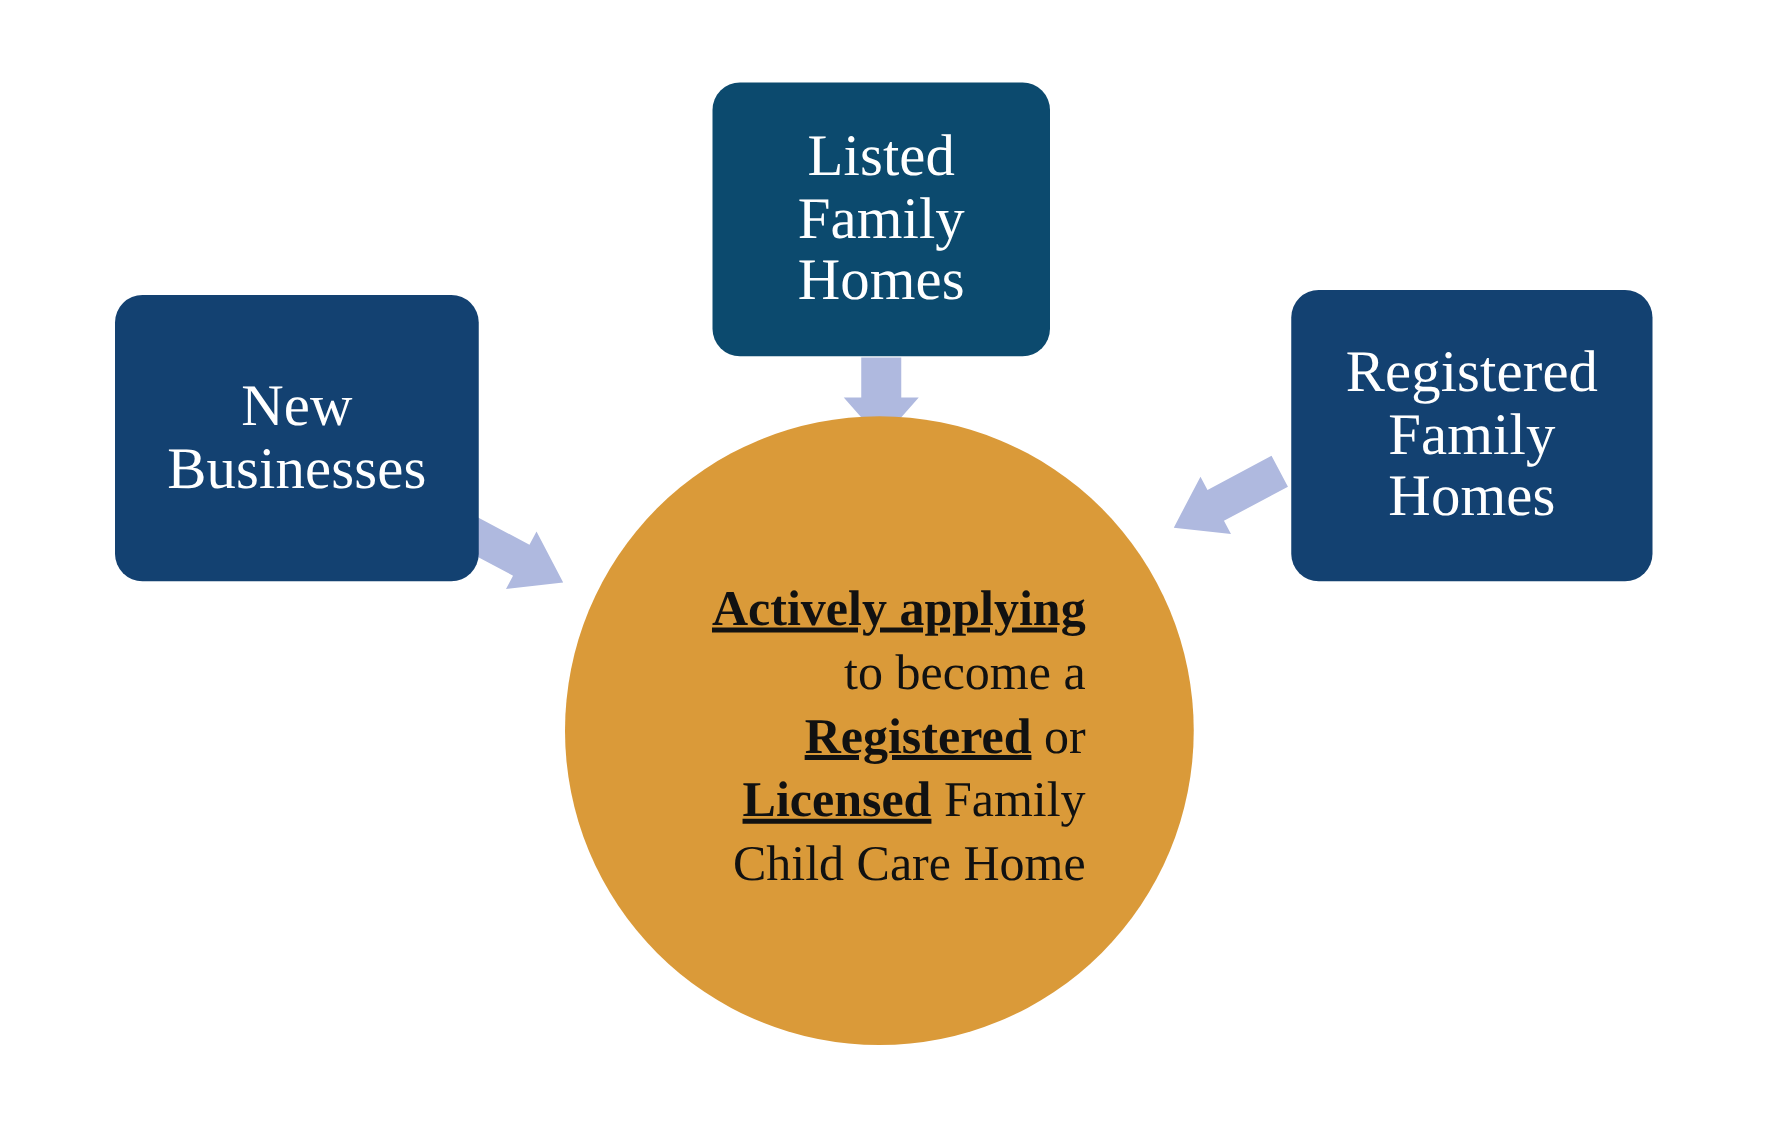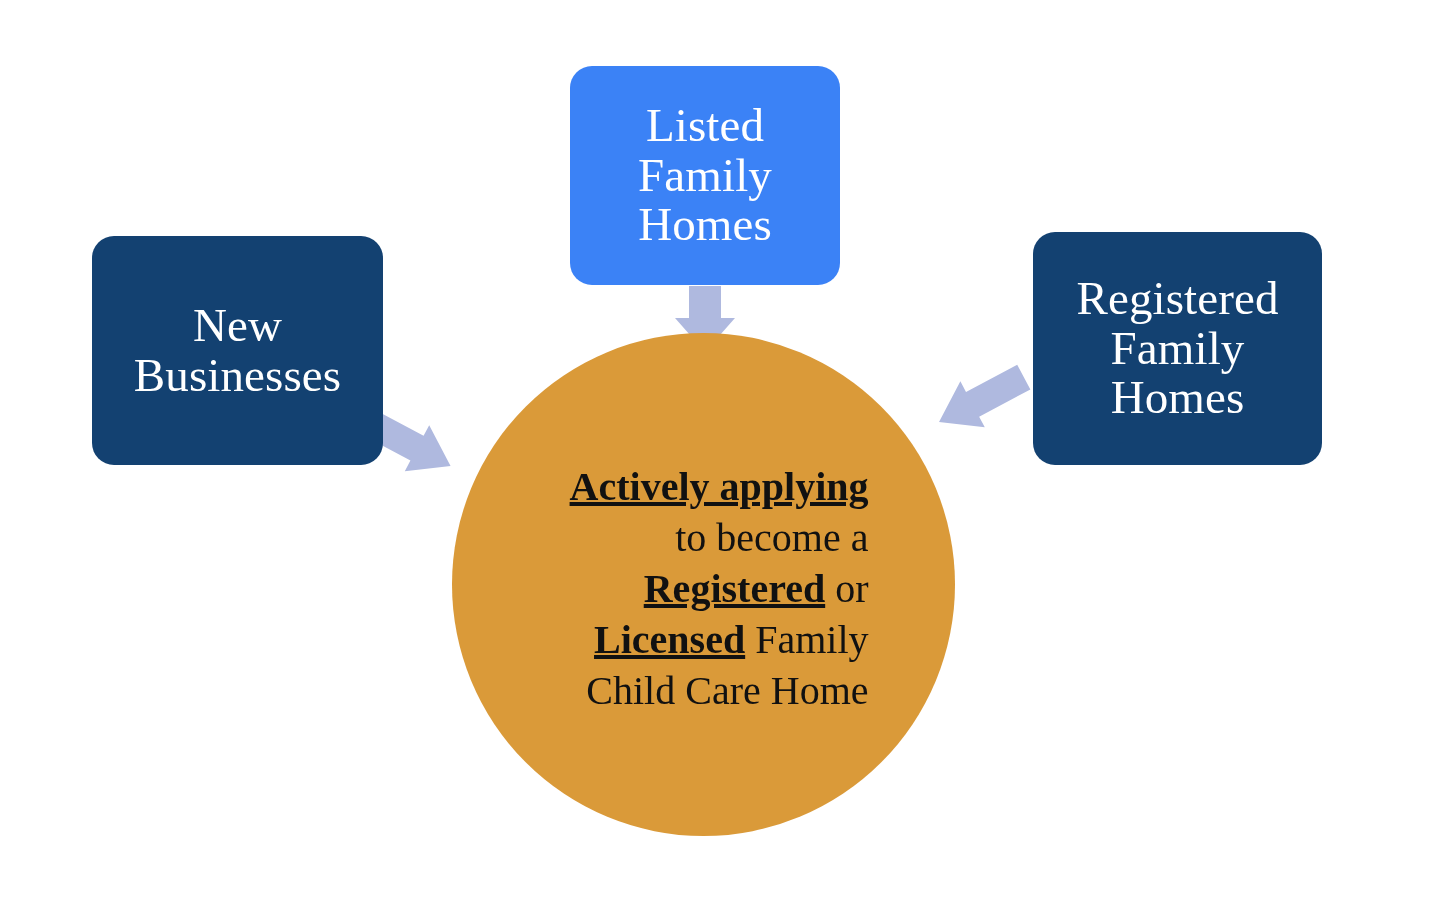--- a/index.html
+++ b/index.html
@@ -120,21 +120,21 @@
     <g transform="translate(1036,400) rotate(152)">
       <polygon class="arrow-shape" points="0,12 58,12 58,0 96,26 58,52 58,40 0,40" fill="#AFB9DF"></polygon>
     </g>
   </svg>
 
   <div class="node-box" id="box-new-businesses" style="background: rgb(19, 65, 113); color: rgb(255, 255, 255);">
     <span class="node-label">New
 Businesses</span>
   </div>
 
-  <div class="node-box" id="box-listed-family-homes" style="background: #3b82f6; color: rgb(255, 255, 255);">
+  <div class="node-box" id="box-listed-family-homes" style="background: #0c4a6e; color: rgb(255, 255, 255);">
     <span class="node-label">Listed
 Family
 Homes</span>
   </div>
 
   <div class="node-box" id="box-registered-family-homes" style="background: rgb(19, 65, 113); color: rgb(255, 255, 255);">
     <span class="node-label">Registered
 Family
 Homes</span>
   </div>

